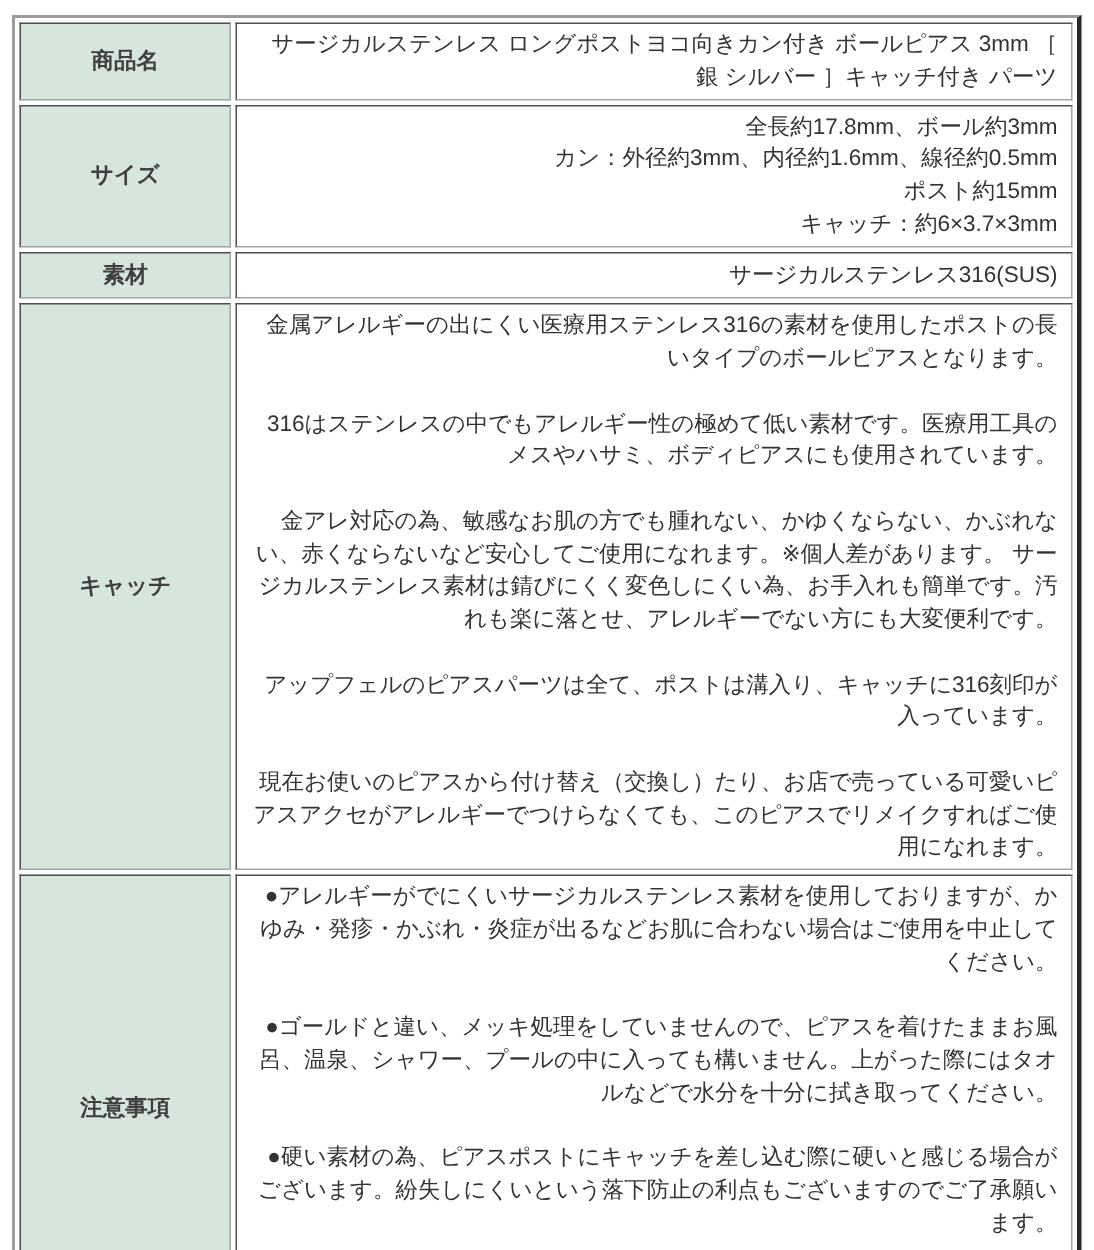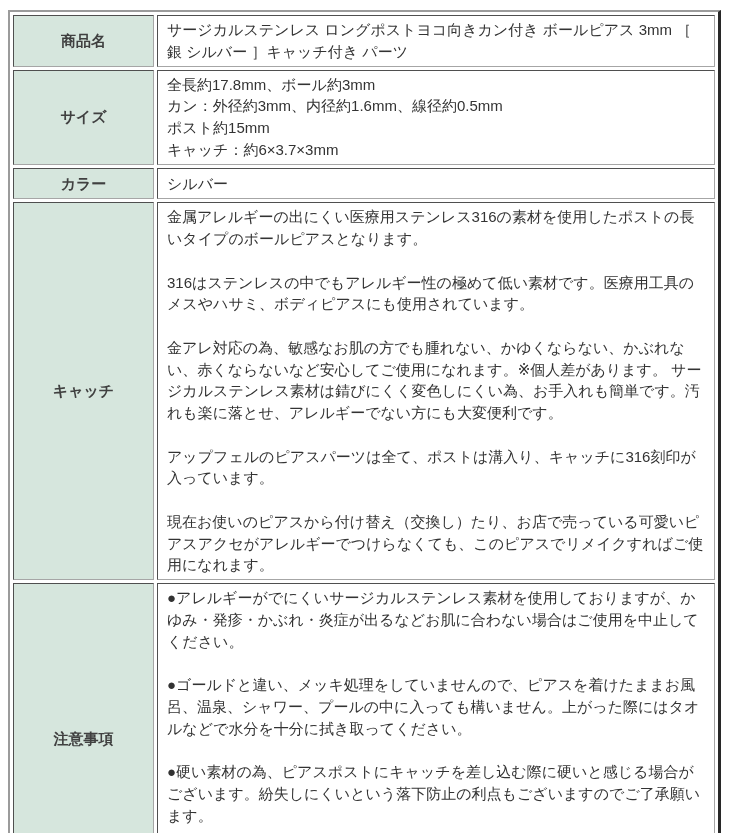--- a/index.html
+++ b/index.html
@@ -30,21 +30,21 @@
     text-align: center;
     vertical-align: middle;
     border: 1px solid;
     border-color: #4f4f4f #a6a6a6 #a6a6a6 #4f4f4f;
     padding: 4px 6px;
     line-height: 1.45;
     color: #404040;
   }
   td.spec-value {
     background: #ffffff;
-    text-align: left;
+    text-align: right;
     vertical-align: middle;
     border: 1px solid;
     border-color: #4f4f4f #a6a6a6 #a6a6a6 #4f4f4f;
     padding: 3px 9px;
     line-height: 1.45;
     white-space: pre-line;
     word-break: break-all;
     color: #333333;
   }
 </style>
@@ -62,22 +62,22 @@
       <td class="spec-value">サージカルステンレス ロングポストヨコ向きカン付き ボールピアス 3mm ［ 銀 シルバー ］キャッチ付き パーツ</td>
     </tr>
     <tr>
       <th class="spec-label">サイズ</th>
       <td class="spec-value">全長約17.8mm、ボール約3mm
 カン：外径約3mm、内径約1.6mm、線径約0.5mm
 ポスト約15mm
 キャッチ：約6×3.7×3mm</td>
     </tr>
     <tr>
-      <th class="spec-label">カラー</th>
-      <td class="spec-value">シルバー</td>
+      <th class="spec-label">素材</th>
+      <td class="spec-value">サージカルステンレス316(SUS)</td>
     </tr>
     <tr>
       <th class="spec-label">キャッチ</th>
       <td class="spec-value">金属アレルギーの出にくい医療用ステンレス316の素材を使用したポストの長いタイプのボールピアスとなります。
 
 316はステンレスの中でもアレルギー性の極めて低い素材です。医療用工具のメスやハサミ、ボディピアスにも使用されています。
 
 金アレ対応の為、敏感なお肌の方でも腫れない、かゆくならない、かぶれない、赤くならないなど安心してご使用になれます。※個人差があります。 サージカルステンレス素材は錆びにくく変色しにくい為、お手入れも簡単です。汚れも楽に落とせ、アレルギーでない方にも大変便利です。
 
 アップフェルのピアスパーツは全て、ポストは溝入り、キャッチに316刻印が入っています。

